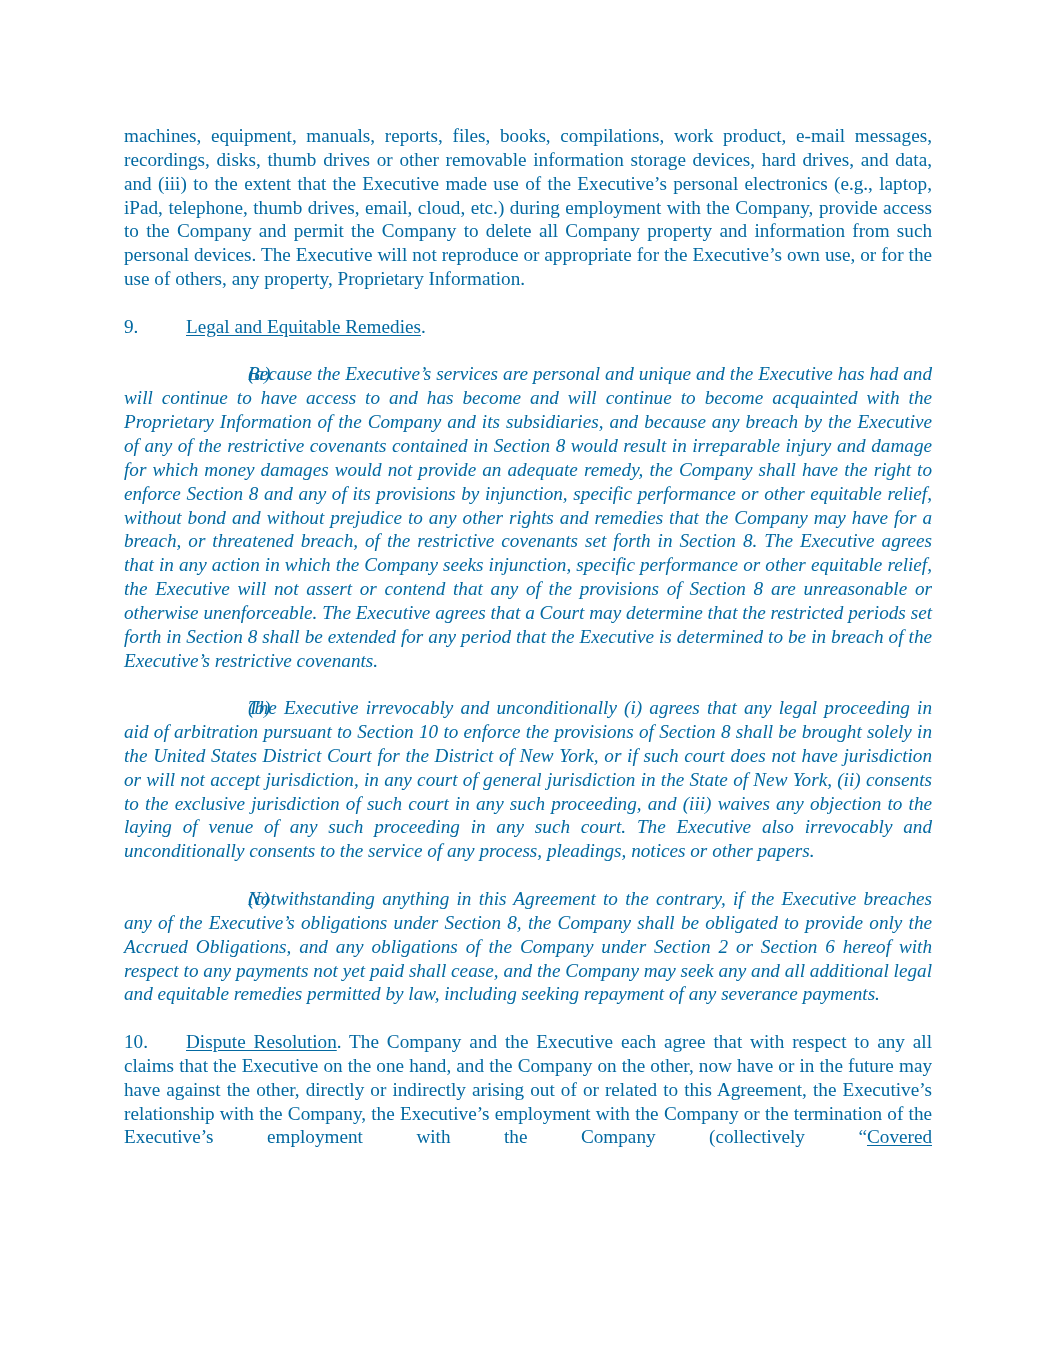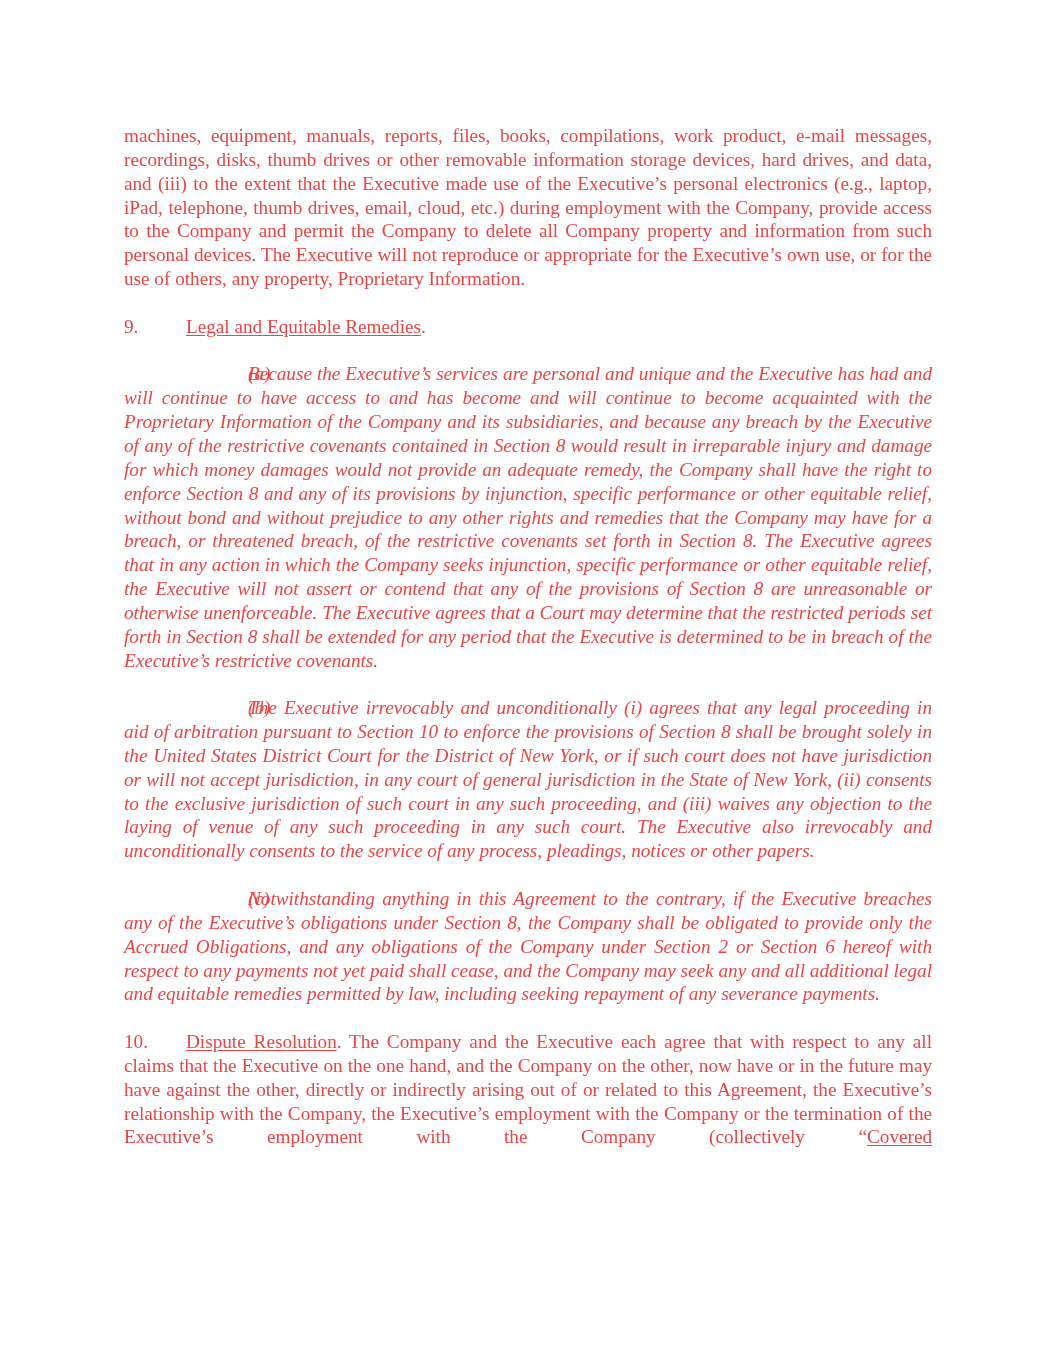--- a/index.html
+++ b/index.html
@@ -1,20 +1,20 @@
 <!DOCTYPE html>
 <html><head>
   <meta charset="utf-8">
   <style>
     html, body { margin: 0; padding: 0; background: #ffffff; }
     body { width: 1055px; height: 1365px; position: relative; overflow: hidden; }
     .page {
       position: absolute; left: 124px; top: 124px; width: 808px;
       font-family: "Liberation Serif", "DejaVu Serif", serif;
-      font-size: 19.2px; line-height: 23.85px; color: #ef4444;
+      font-size: 19.2px; line-height: 23.85px; color: #0369a1;
       text-align: justify;
     }
     p { margin: 0 0 23.85px 0; }
     .indent { text-indent: 62px; font-style: italic; }
     .num { display: inline-block; width: 62px; text-indent: 0; }
     .sub { display: inline-block; width: 62px; }
     u { text-underline-offset: 2px; }
     .last-line-full { text-align-last: justify; }
   </style>
 </head>

